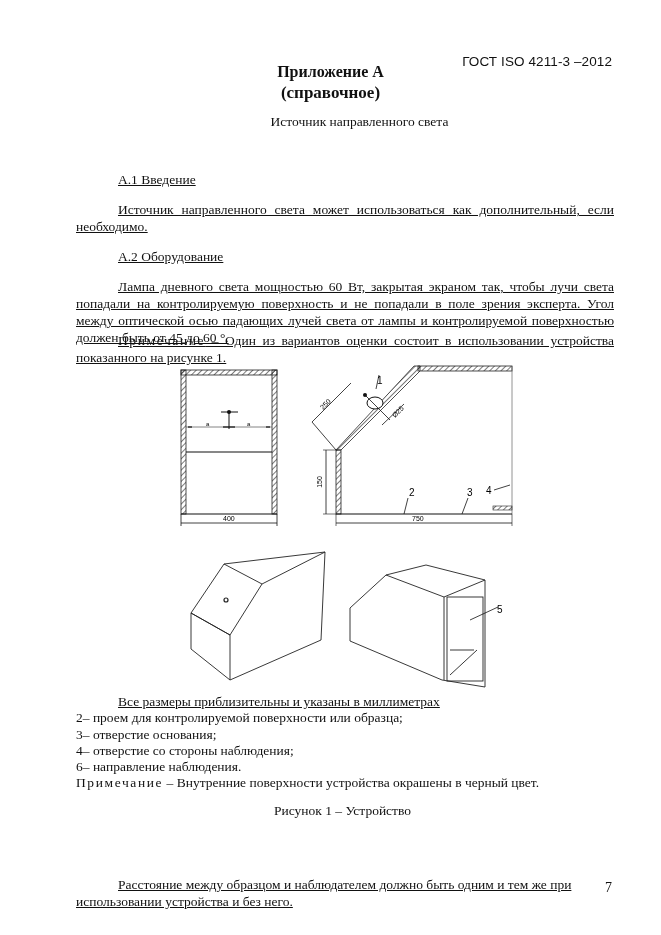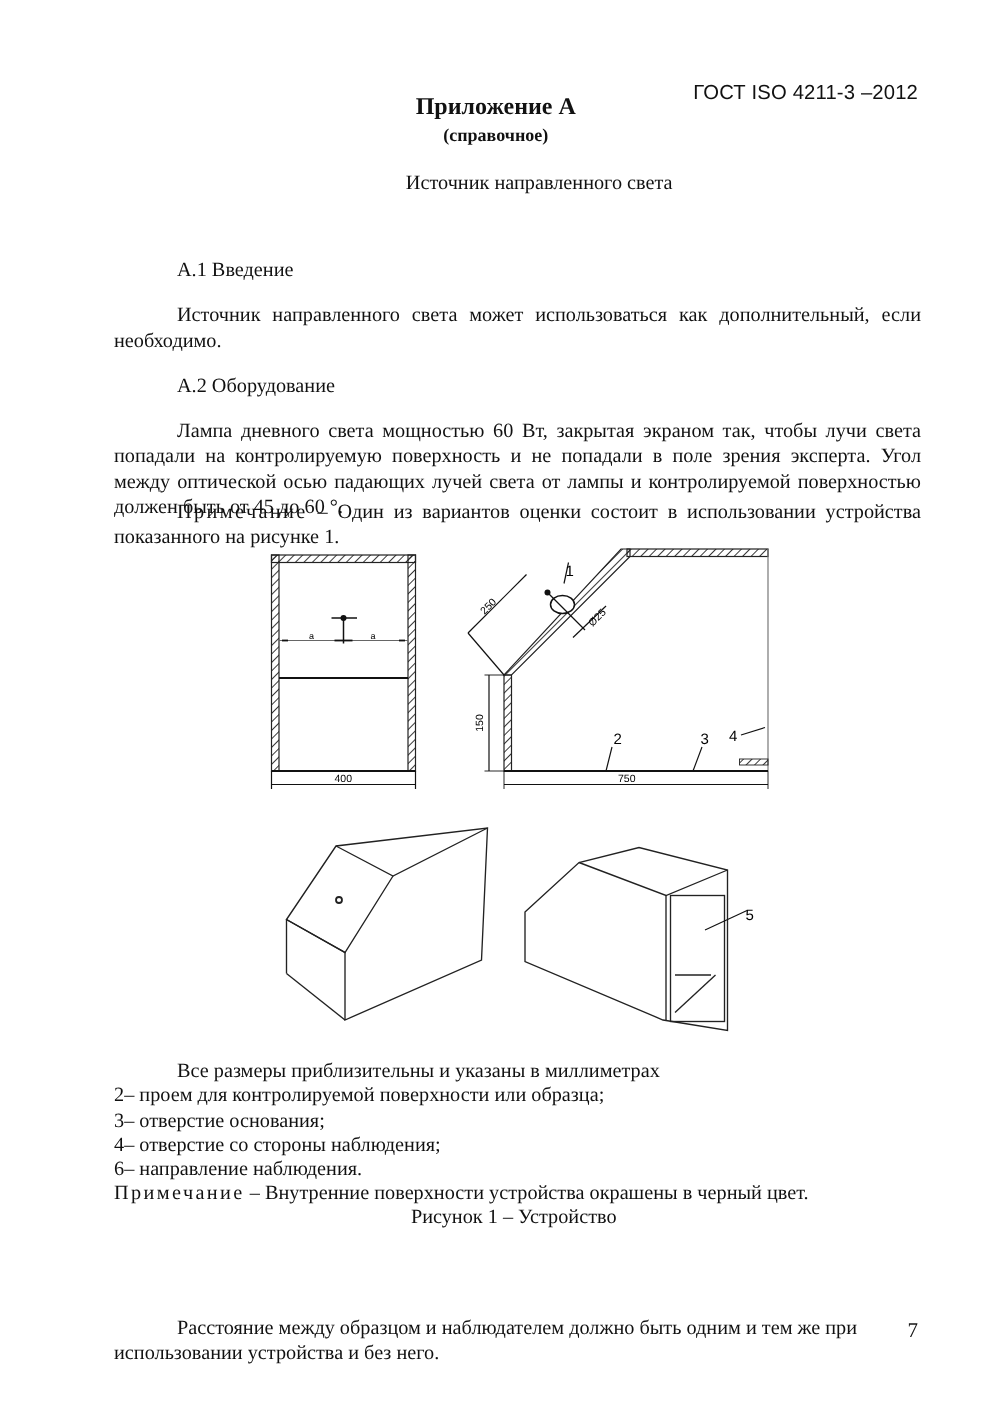--- a/index.html
+++ b/index.html
@@ -3,26 +3,26 @@
 <meta charset="utf-8">
 <style>
   html, body { margin: 0; padding: 0; background: #ffffff; }
   body { width: 661px; height: 935px; position: relative; overflow: hidden;
          font-family: "Liberation Serif", "DejaVu Serif", serif; color: #111; }
   .abs { position: absolute; }
   .hdr { right: 49px; top: 54px; font-family: "Liberation Sans", "DejaVu Sans", sans-serif;
          font-weight: normal; font-size: 13.5px; letter-spacing: 0.1px; }
   .center { left: 0; width: 661px; text-align: center; }
   .t-title { top: 63px; font-weight: bold; font-size: 16px; }
-  .t-sub { top: 83px; font-weight: bold; font-size: 12px; }
+  .t-sub { top: 83px; font-weight: bold; font-size: 17px; }
   .t-src { top: 114px; font-size: 13.5px; padding-left: 29px; }
   .para { left: 76px; width: 538px; font-size: 13.5px; line-height: 17px; text-align: justify; }
-  .ind { text-indent: 42px; }
+  .ind { text-indent: 42px; text-decoration: underline; }
   .sp { letter-spacing: 1.6px; }
-  .legend { left: 76px; font-size: 13.5px; line-height: 16.3px; margin-top: 12px; }
+  .legend { left: 76px; font-size: 13.5px; line-height: 16.3px; }
   .legend .ind { text-indent: 42px; }
   .caption { top: 803px; font-size: 13.5px; padding-left: 12px; }
   .pageno { right: 49px; top: 880px; font-size: 14px; }
   svg text { font-family: "Liberation Sans", "DejaVu Sans", sans-serif; }
 </style>
 </head>
 <body>
 
 <div class="abs hdr">ГОСТ ISO 4211-3 –2012</div>
 

